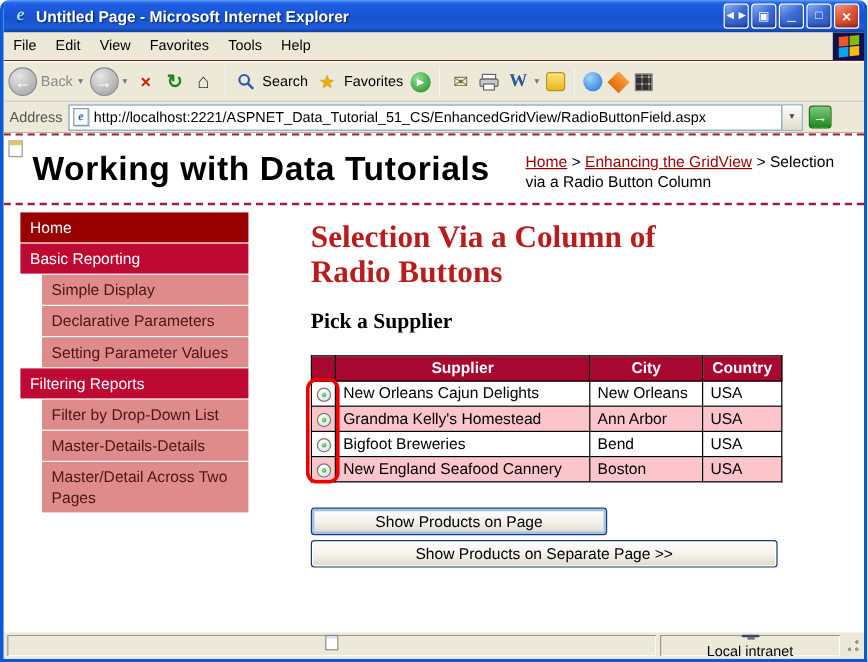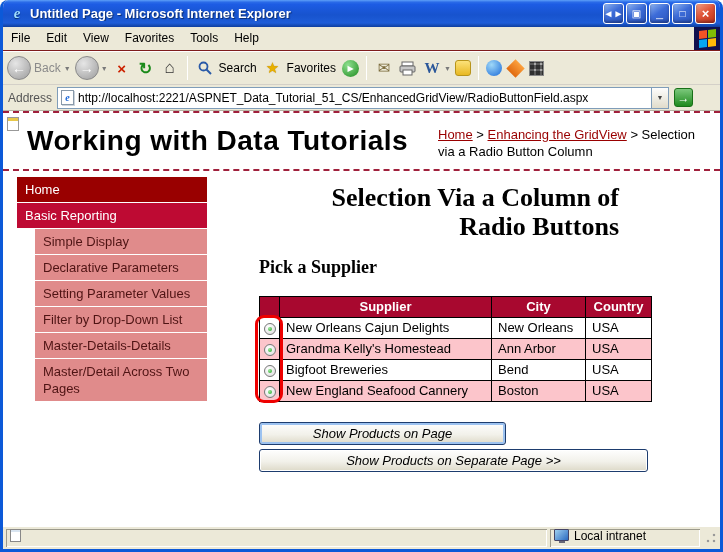--- a/index.html
+++ b/index.html
@@ -94,21 +94,21 @@
 
   .body-row { display:flex; }
   .nav { width:190px; flex:0 0 190px; margin:6px 0 0 14px; }
   .nav-item { margin-bottom:1px; padding:4px 8px; font-size:13px; line-height:17px; cursor:pointer; }
   .nav-item.dark { background:#990000; color:#fff; }
   .nav-item.bright { background:#BE0A33; color:#fff; }
   .nav-item.sub { margin-left:18px; background:#E08B8B; color:#4F1414; }
 
   .main { flex:1; padding:12px 0 0 52px; }
   .content-heading { font:700 26px "Liberation Serif", serif; line-height:1.12; max-width:360px;
-    color:#000000; margin-bottom:16px;text-align:right; }
+    color:#b91c1c; margin-bottom:16px; }
   .content-sub { font:700 18px "Liberation Serif", serif; color:#000; margin-bottom:18px; }
 
   .grid-wrap { position:relative; display:inline-block; }
   table.grid { border-collapse:collapse; font-size:13px; }
   .grid th, .grid td { border:1px solid #000; padding:2px 6px; line-height:16px; vertical-align:middle; }
   .grid th { background:#A8082F; color:#fff; font-weight:700; text-align:center; }
   .grid th.radio-col, .grid td.radio-cell { width:20px; padding:2px 3px; text-align:center; }
   .grid td.c-supplier { width:212px; }
   .grid td.c-city { width:94px; }
   .grid td.c-country { width:66px; }
@@ -116,29 +116,29 @@
   .radio { width:12px; height:12px; border-radius:50%; display:inline-block; position:relative;
     border:1px solid #787878; background:radial-gradient(circle at 35% 30%, #fff, #DCDCDC); vertical-align:middle; }
   .radio.selected::after { content:""; position:absolute; inset:3px; border-radius:50%;
     background:radial-gradient(circle at 35% 30%, #9CE89C, #28A428); }
   .annotation { position:absolute; left:-4px; top:19px; width:28px; height:88px;
     border:3px solid #EE0000; border-radius:9px; pointer-events:none; }
 
   .btnrow { margin-top:16px; }
   .xp-btn { display:block; height:23px; margin-bottom:4px; font-size:13px; color:#000;
     font-family:"Liberation Sans",sans-serif; border:1px solid #1D3C6E; border-radius:3px;
-    background:linear-gradient(180deg,#FEFEFE,#F2F1EA 55%,#DDD9C8); cursor:pointer;font-style:italic; }
+    background:linear-gradient(180deg,#FEFEFE,#F2F1EA 55%,#DDD9C8); cursor:pointer; }
   .xp-btn.first { width:247px; box-shadow:inset 0 0 0 2px #9CC2F0; }
   .xp-btn.second { width:389px; box-shadow:inset 0 0 0 1px #fff; }
 
   
   .statusbar { height:23px; flex:0 0 23px; background:#ECE9D8; display:flex; align-items:center;
     gap:3px; padding:2px 3px; border-top:1px solid #fff; }
-  .panel { height:18px; display:flex; align-items:flex-start; gap:5px; padding:0 4px; font-size:12px; color:#000;
-    box-shadow:inset 1px 1px 0 #9C9A8C, inset -1px -1px 0 #FFFFFF; }
+  .panel { height:18px; display:flex; align-items:center; gap:5px; padding:0 4px; font-size:12px; color:#000;
+    box-shadow:inset 1px 1px 0 #9C9A8C, inset -1px -1px 0 #FFFFFF;flex-direction:column; }
   .panel.mainp { flex:1; }
   .panel.zone { width:150px; flex:0 0 150px; }
   .doc-ico { width:11px; height:13px; background:#fff; border:1px solid #888;
     box-shadow:inset 0 2px 0 #D8E4F0; }
   .zone-ico { width:15px; height:12px; border:1px solid #446; border-radius:1px;
     background:linear-gradient(135deg,#9FD0F0,#2A6AC0); position:relative; }
   .zone-ico::after { content:""; position:absolute; left:4px; bottom:-3px; width:6px; height:2px; background:#667; }
   .grip { width:13px; height:13px; margin-left:1px; flex:0 0 13px;
     background:
       radial-gradient(circle at 10px 3px, #999 1.4px, transparent 1.6px),
@@ -273,20 +273,21 @@
       <div class="breadcrumb"><span class="bc-link">Home</span><span> &gt; </span><span class="bc-link">Enhancing the GridView</span><span> &gt; </span><span>Selection via a Radio Button Column</span></div>
     </div>
 
     <div class="body-row">
       <div class="nav">
         <div class="nav-item dark">Home</div>
         <div class="nav-item bright">Basic Reporting</div>
         <div class="nav-item sub">Simple Display</div>
         <div class="nav-item sub">Declarative Parameters</div>
         <div class="nav-item sub">Setting Parameter Values</div>
+        <div class="nav-item bright">Filtering Reports</div>
         <div class="nav-item sub">Filter by Drop-Down List</div>
         <div class="nav-item sub">Master-Details-Details</div>
         <div class="nav-item sub">Master/Detail Across Two Pages</div>
       </div>
 
       <div class="main">
         <h1 class="content-heading">Selection Via a Column of Radio Buttons</h1>
         <h3 class="content-sub">Pick a Supplier</h3>
 
         <div class="grid-wrap">

